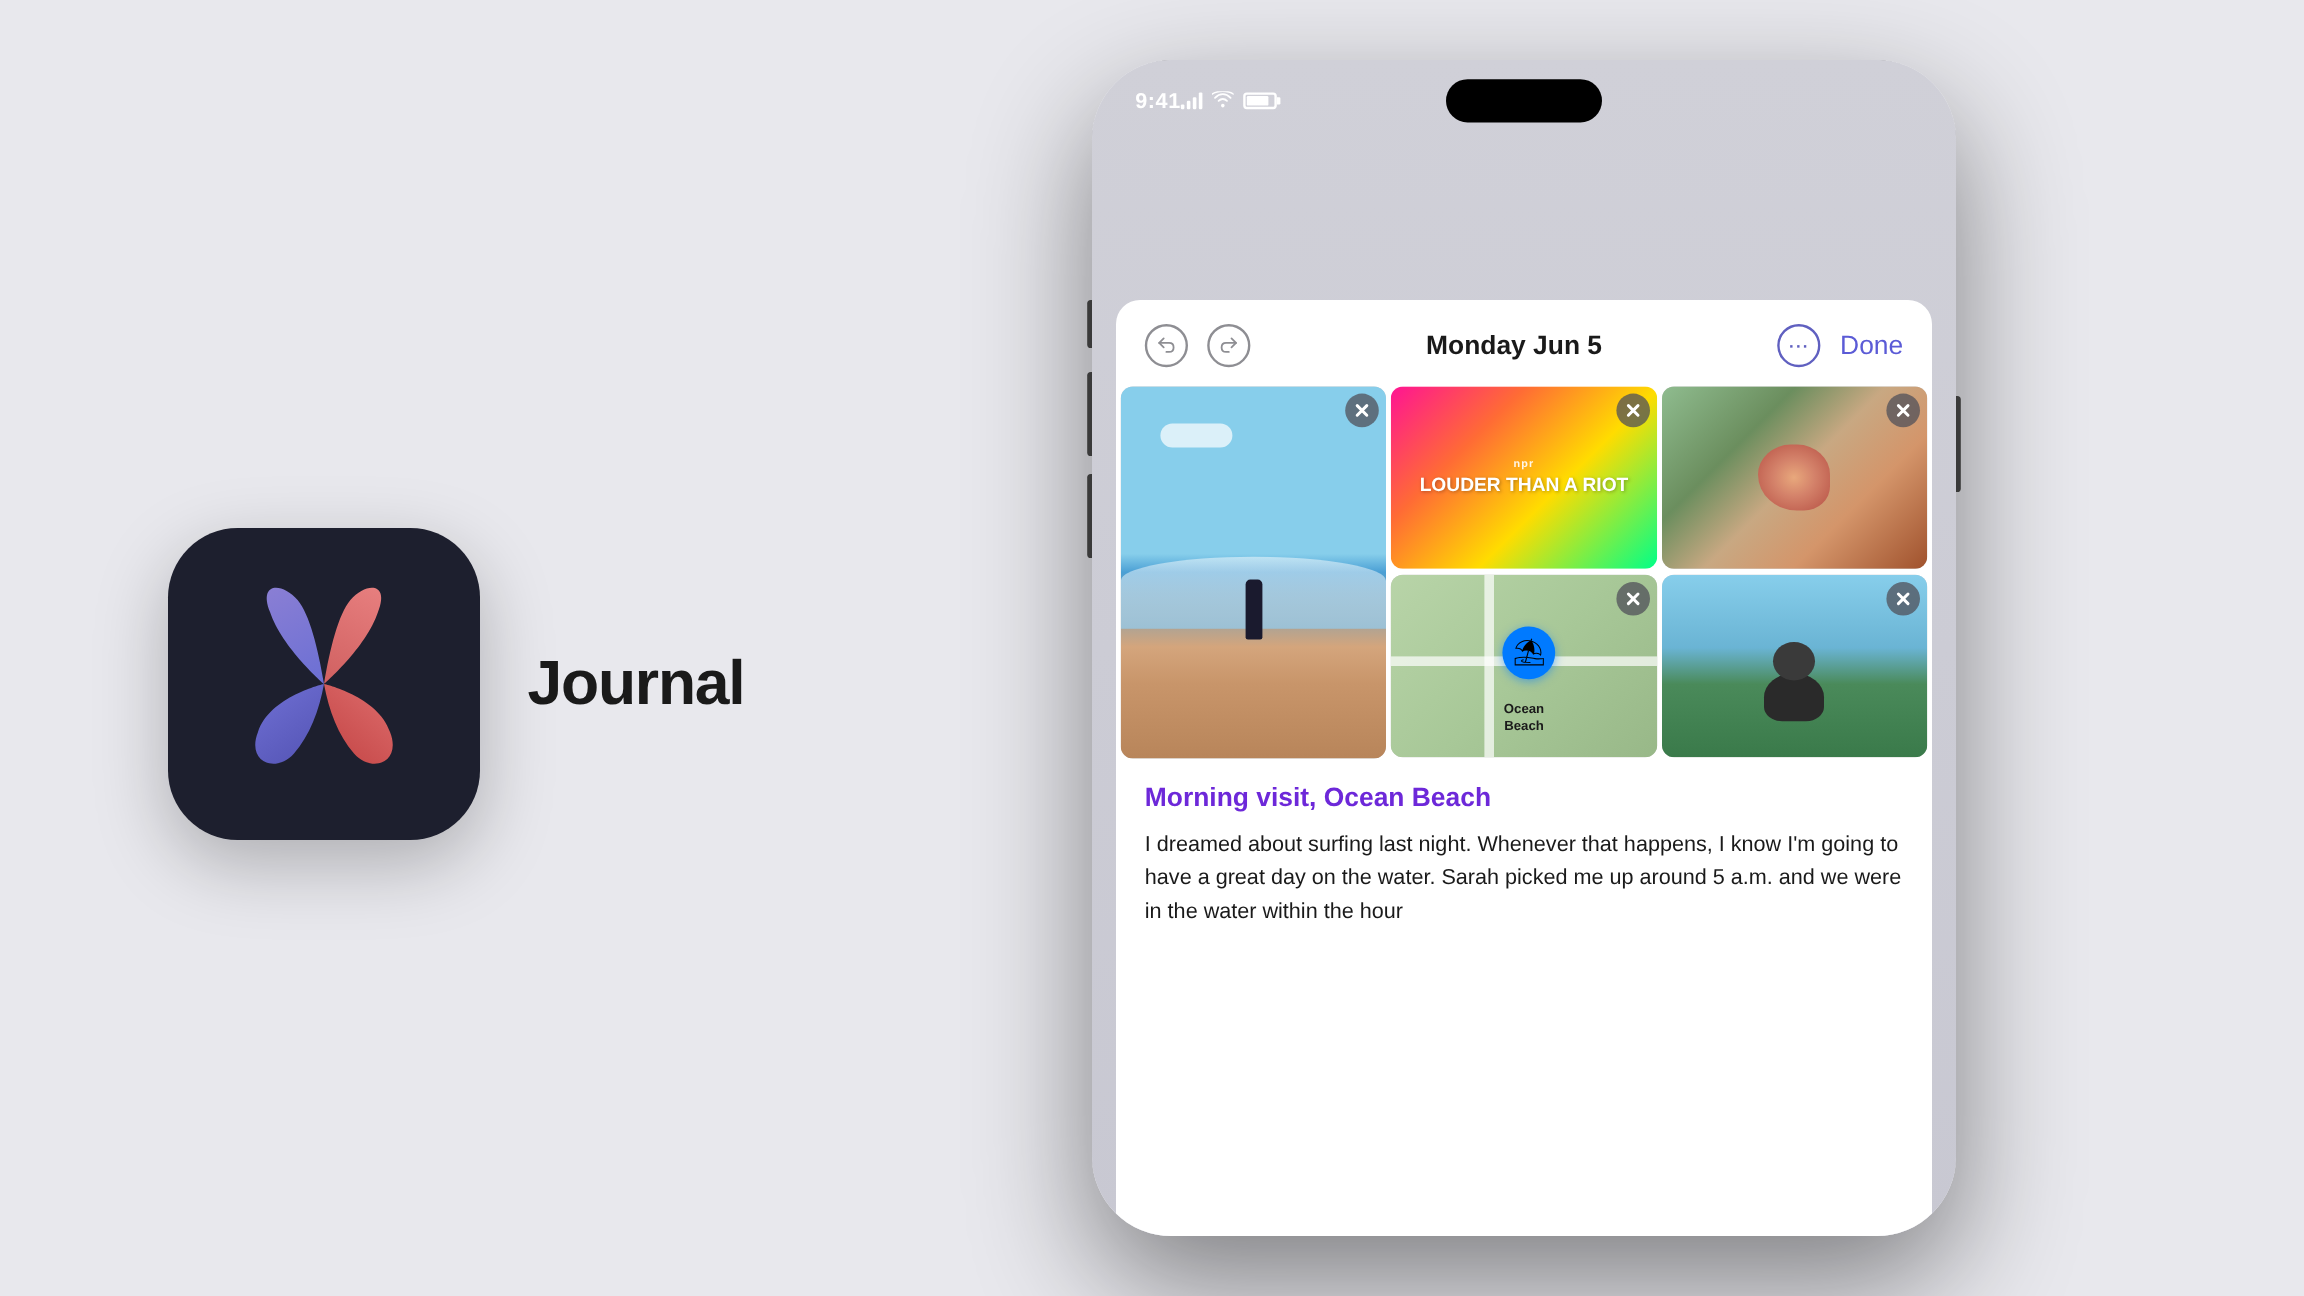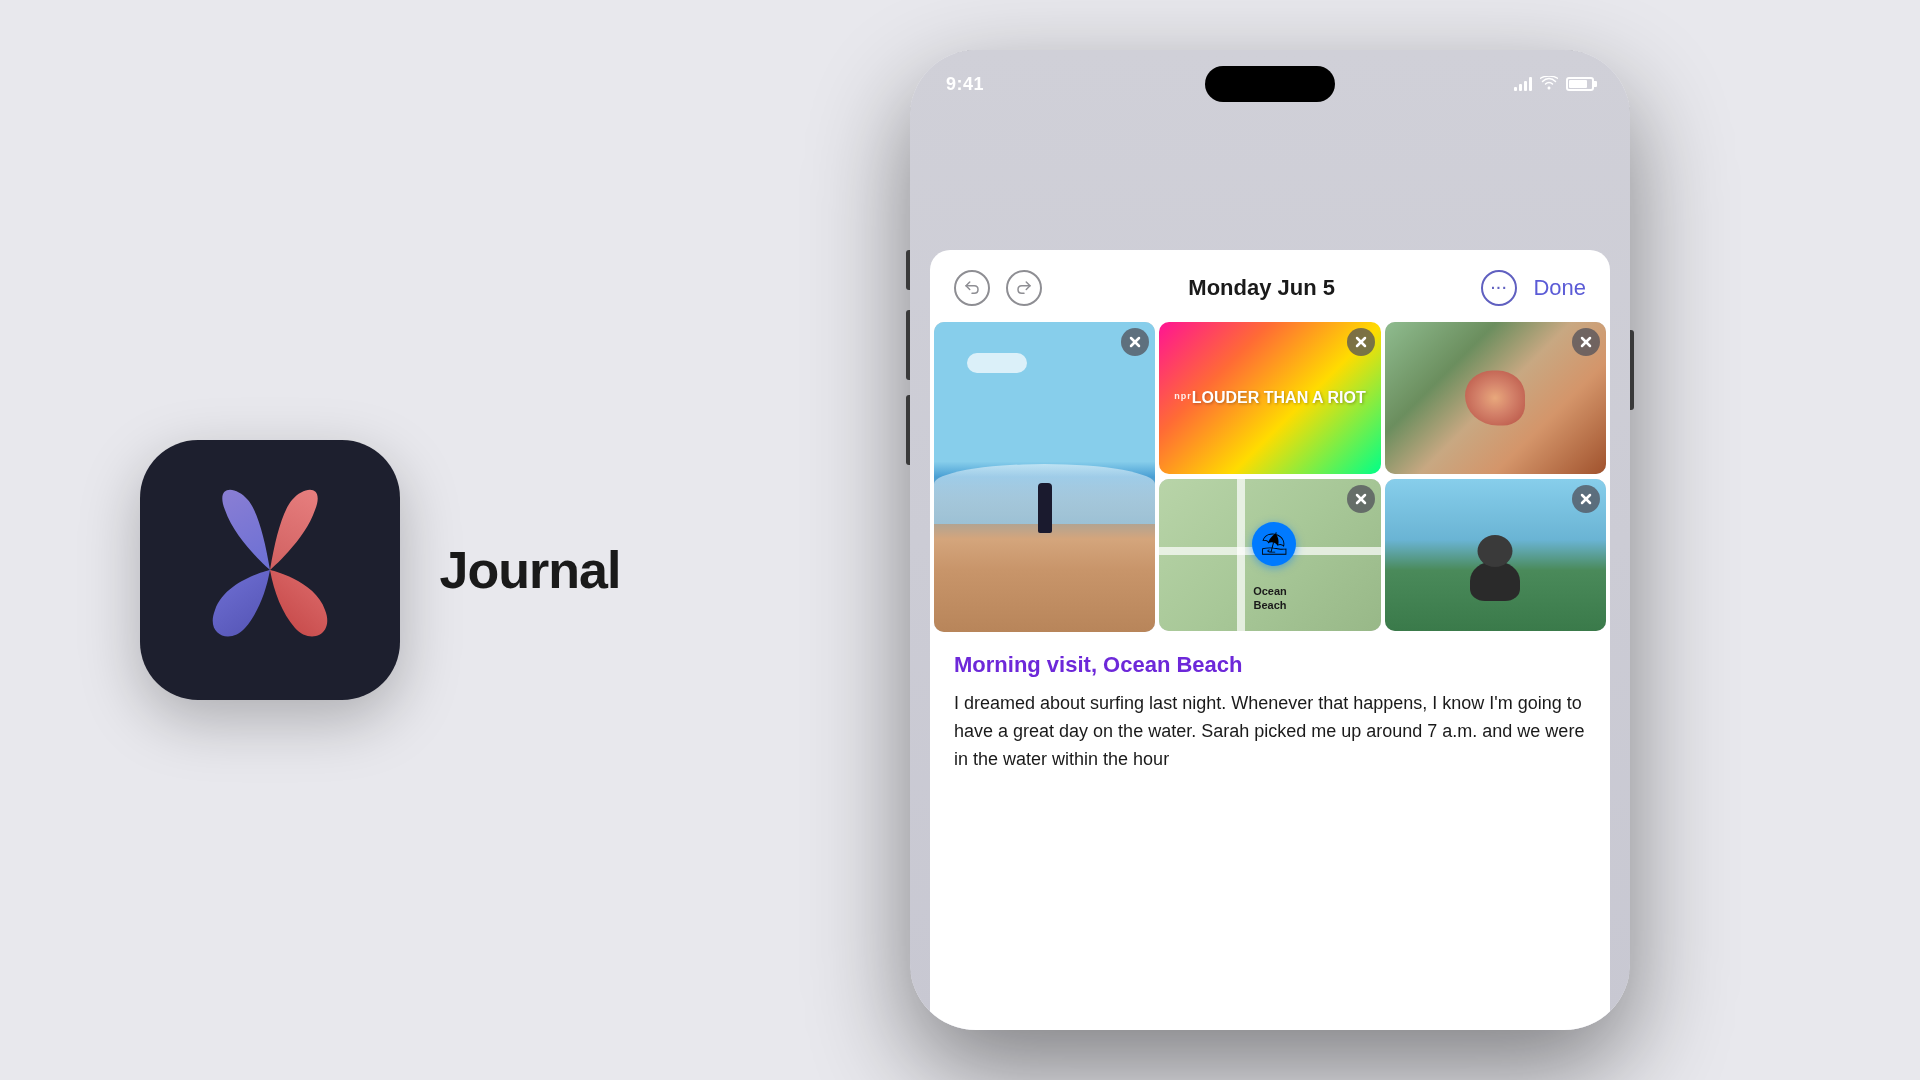--- a/index.html
+++ b/index.html
@@ -94,21 +94,20 @@
       transform: translateX(-50%);
       z-index: 10;
     }
 
     
     .status-bar {
       width: 100%;
       height: 60px;
       display: flex;
       align-items: center;
-      justify-content: space-between;
       padding: 0 36px;
       padding-top: 8px;
       position: absolute;
       top: 0;
       z-index: 5;
     }
 
     .status-time {
       font-size: 18px;
       font-weight: 600;
@@ -360,20 +359,21 @@
       background: rgba(255,255,255,0.7);
       border-radius: 20px;
     }
 
     
     .podcast-cover {
       width: 100%;
       height: 100%;
       background: linear-gradient(135deg, #ff1493 0%, #ff6b35 30%, #ffdc00 60%, #00ff88 100%);
       display: flex;
+      flex-direction: column;
       align-items: center;
       justify-content: center;
       padding: 10px;
     }
 
     .podcast-label {
       font-size: 9px;
       font-weight: 700;
       color: rgba(255,255,255,0.9);
       letter-spacing: 1px;
@@ -725,21 +725,21 @@
                   <line x1="2" y1="2" x2="10" y2="10" stroke="white" stroke-width="2.5" stroke-linecap="round"></line>
                   <line x1="10" y1="2" x2="2" y2="10" stroke="white" stroke-width="2.5" stroke-linecap="round"></line>
                 </svg>
               </div>
             </div>
 
           </div>
 
           <div class="journal-text">
             <div class="journal-title">Morning visit, Ocean Beach</div>
-            <div class="journal-body">I dreamed about surfing last night. Whenever that happens, I know I'm going to have a great day on the water. Sarah picked me up around 7 a.m. and we were in the water within the hour</div>
+            <div class="journal-body">I dreamed about surfing last night. Whenever that happens, I know I'm going to have a great day on the water. Sarah picked me up around 5 a.m. and we were in the water within the hour</div>
           </div>
 
         </div>
       </div>
     </div>
   </div>
 
 </div>
 
 </body></html>

